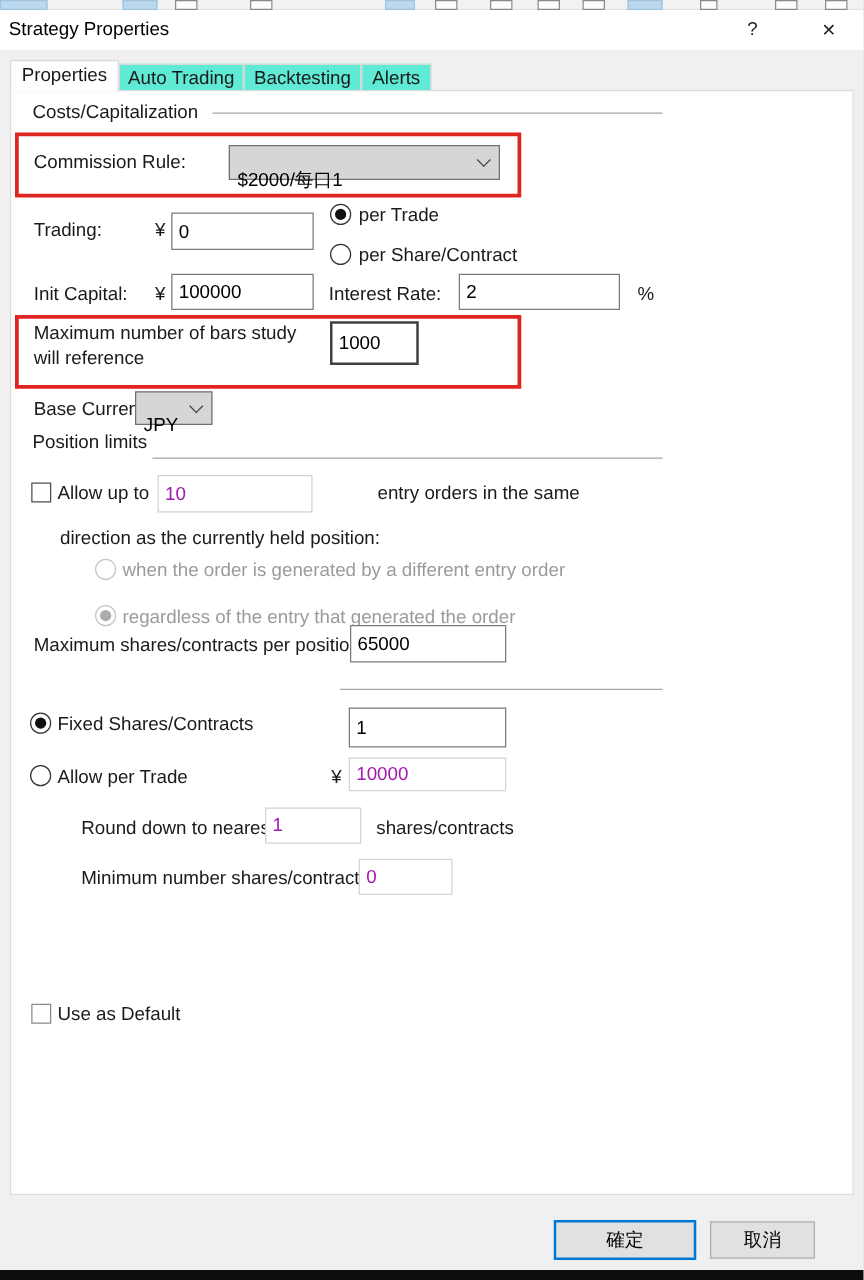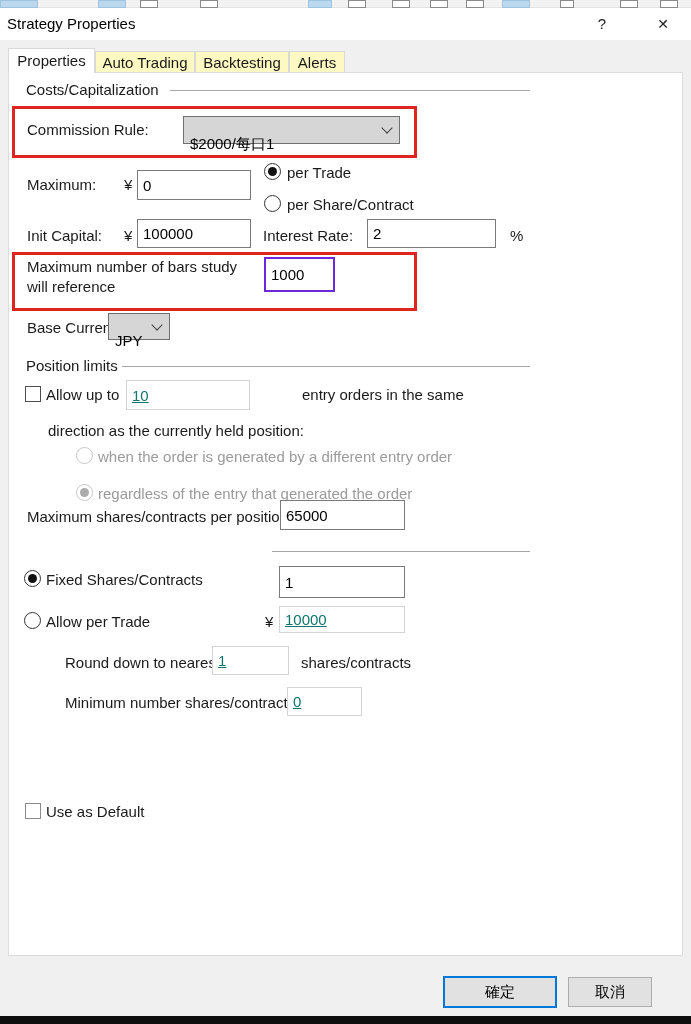--- a/index.html
+++ b/index.html
@@ -16,33 +16,33 @@
   .title{position:absolute;left:7px;top:7px;font-size:15px;color:#000;}
   .cap-btn{position:absolute;top:3px;width:34px;height:26px;text-align:center;line-height:26px;
            font-size:15px;color:#222;cursor:default;}
   .help-btn{left:585px;}
   .close-btn{left:646px;font-size:14px;}
   
   .dialog-bg{position:absolute;left:0;top:40px;width:691px;height:976px;background:#f0f0f0;}
   .black-bar{position:absolute;left:0;top:1016px;width:691px;height:8px;background:#0e0e0e;}
   
   .tab{position:absolute;font-size:15px;color:#1a1a1a;text-align:center;box-sizing:border-box;}
-  .tab.inactive{top:51px;height:34px;line-height:21px;background:#fef9c3;border:1px solid #d9d9d9;border-bottom:none;}
+  .tab.inactive{top:51px;height:34px;line-height:21px;background:#5eead4;border:1px solid #d9d9d9;border-bottom:none;}
   .tab.active{top:48px;height:25px;line-height:24px;background:#ffffff;border:1px solid #d9d9d9;border-bottom:none;z-index:3;}
   .tab-panel{position:absolute;left:8px;top:72px;width:675px;height:884px;background:#ffffff;
              border:1px solid #dcdcdc;box-sizing:border-box;z-index:1;}
   
   .lbl{position:absolute;font-size:15px;color:#1a1a1a;white-space:nowrap;z-index:4;}
   .lbl.wrap{white-space:normal;line-height:20px;}
   .lbl.dim{color:#9b9b9b;}
   .sect-line{position:absolute;height:0;border-top:1px solid #a6a6a6;z-index:4;}
   .tbox{position:absolute;font-family:"Liberation Sans","DejaVu Sans",sans-serif;font-size:15px;color:#000;
         background:#fff;border:1px solid #7a7a7a;box-sizing:border-box;padding:2px 5px;z-index:4;outline:none;}
-  .tbox.disabled{border-color:#d4d4d4;color:#0f766e;text-decoration:underline;}
-  .tbox.focusblue{border:2px solid #6d28d9;}
+  .tbox.disabled{border-color:#d4d4d4;color:#a21caf;}
+  .tbox.focusblue{border:2px solid #404040;}
   .combo{position:absolute;background:#d6d6d6;border:1px solid #707070;box-sizing:border-box;z-index:4;
          font-size:15px;color:#000;padding:18px 22px 3px 6px;cursor:default;}
   .combo .chev{position:absolute;right:8px;top:50%;width:8px;height:8px;margin-top:-6px;}
   .chev::before{content:"";position:absolute;left:0;top:0;width:7px;height:7px;
                 border-right:1.5px solid #444;border-bottom:1.5px solid #444;transform:rotate(45deg);}
   .btn{position:absolute;background:#e1e1e1;border:1px solid #adadad;box-sizing:border-box;
        font-size:15px;color:#000;text-align:center;z-index:4;cursor:default;}
   .btn.default{border:2px solid #0078d7;}
   .radio{position:absolute;width:17px;height:17px;border:1px solid #333;border-radius:50%;
          background:#fff;box-sizing:border-box;z-index:4;}
@@ -93,21 +93,21 @@
   <div class="sect-line" style="left:170px;top:90px;width:360px;"></div>
 
   <div class="annotation" style="left:12px;top:106px;width:399px;height:46px;"></div>
 
   <div class="lbl" style="left:27px;top:121px;">Commission Rule:</div>
   <div class="combo" style="left:183px;top:116px;width:217px;height:28px;">
     <span>$2000/每口1</span>
     <span class="chev"></span>
   </div>
 
-  <div class="lbl" style="left:27px;top:176px;">Maximum:</div>
+  <div class="lbl" style="left:27px;top:176px;">Trading:</div>
   <div class="lbl" style="left:124px;top:176px;">¥</div>
   <input class="tbox" style="left: 137px; top: 170px; width: 114px; height: 30px;" readonly="" value="0">
   <span class="radio checked" style="left:264px;top:163px;"></span>
   <div class="lbl" style="left:287px;top:164px;">per Trade</div>
   <span class="radio" style="left:264px;top:195px;"></span>
   <div class="lbl" style="left:287px;top:196px;">per Share/Contract</div>
 
   <div class="lbl" style="left:27px;top:227px;">Init Capital:</div>
   <div class="lbl" style="left:124px;top:227px;">¥</div>
   <input class="tbox" style="left: 137px; top: 219px; width: 114px; height: 29px;" readonly="" value="100000">
@@ -118,21 +118,21 @@
   <div class="annotation" style="left:12px;top:252px;width:399px;height:53px;"></div>
   <div class="lbl wrap" style="left:27px;top:257px;width:235px;">Maximum number of bars study will reference</div>
   <input class="tbox focusblue" style="left: 264px; top: 257px; width: 71px; height: 35px;" readonly="" value="1000">
 
   <div class="lbl" style="left:27px;top:319px;">Base Currency:</div>
   <div class="combo" style="left:108px;top:313px;width:62px;height:27px;">
     <span>JPY</span>
     <span class="chev"></span>
   </div>
 
-  <div class="lbl" style="left:26px;top:357px;">Position limits</div>
+  <div class="lbl" style="left:26px;top:345px;">Position limits</div>
   <div class="sect-line" style="left:122px;top:366px;width:408px;"></div>
 
   <span class="checkbox" style="left:25px;top:386px;"></span>
   <div class="lbl" style="left:46px;top:386px;">Allow up to</div>
   <input class="tbox disabled" style="left: 126px; top: 380px; width: 124px; height: 30px;" readonly="" value="10">
   <div class="lbl" style="left:262px;top:386px;margin-left:40px;">entry orders in the same</div>
 
   <div class="lbl" style="left:48px;top:422px;">direction as the currently held position:</div>
   <span class="radio disabled" style="left:76px;top:447px;"></span>
   <div class="lbl dim" style="left:98px;top:448px;">when the order is generated by a different entry order</div>

